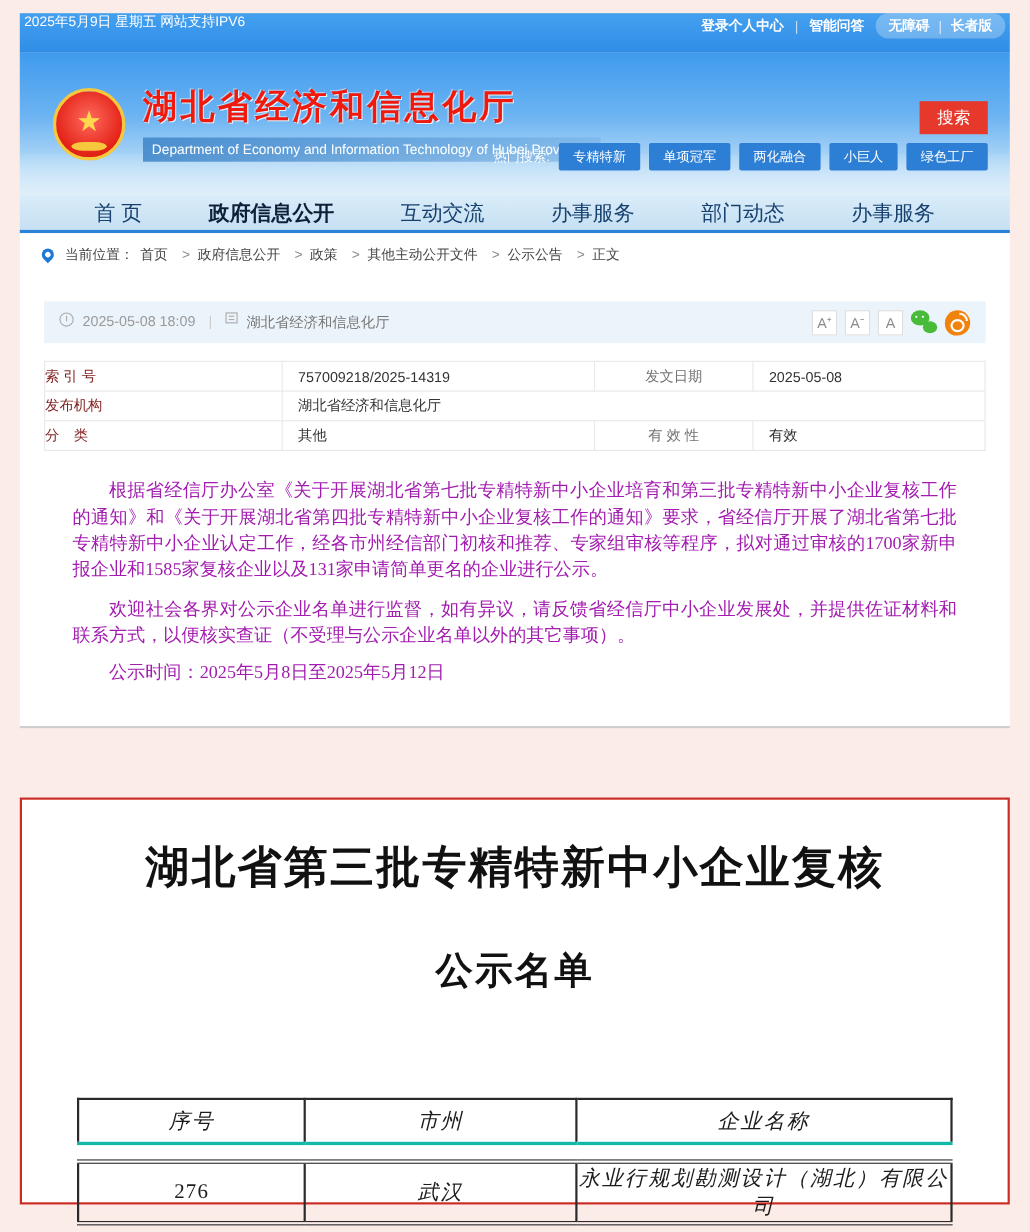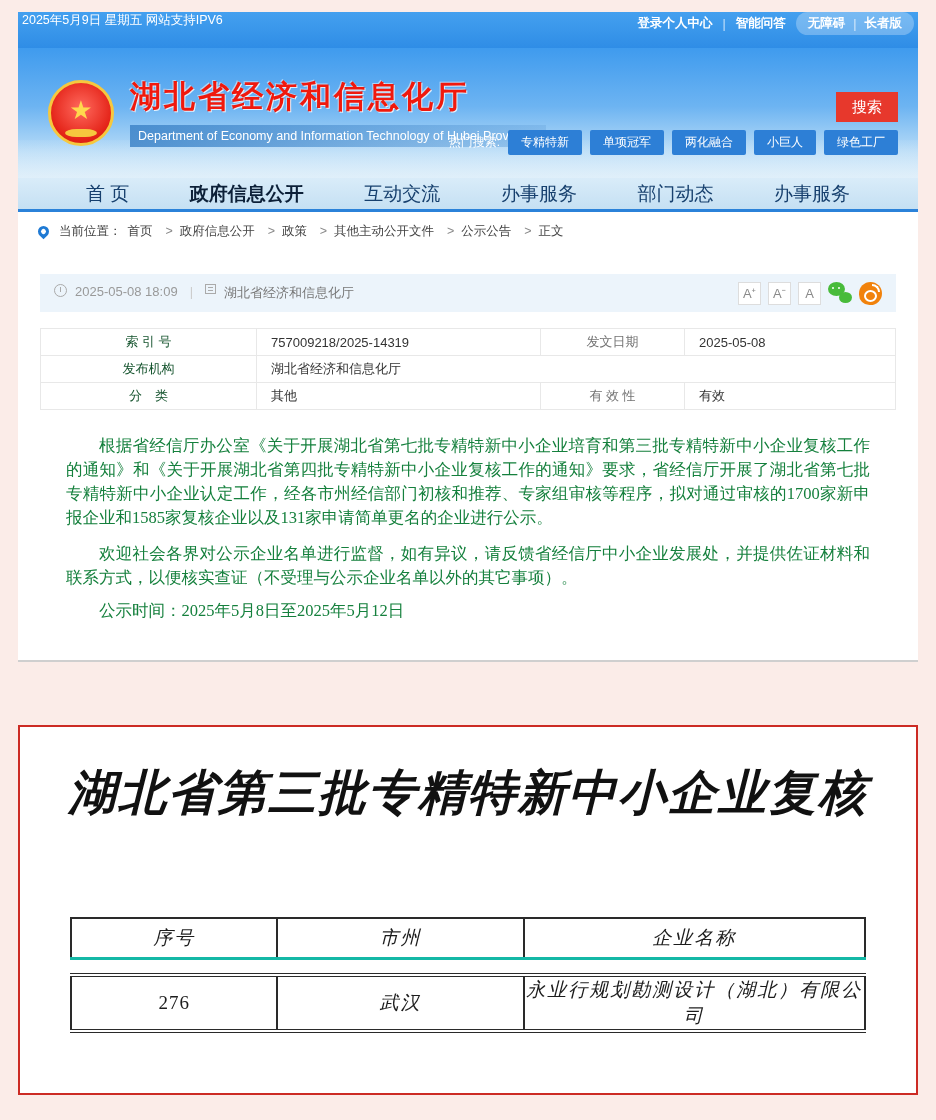--- a/index.html
+++ b/index.html
@@ -139,44 +139,44 @@
     position:relative; cursor:pointer; }
   .icon-weibo::after { content:""; position:absolute; left:5px; top:8px; width:9px; height:8px;
     border:2px solid #fff; border-radius:50%; }
   .icon-weibo::before { content:""; position:absolute; right:2px; top:2px; width:6px; height:6px;
     border-top:2px solid #fff; border-right:2px solid #fff; border-radius:0 8px 0 0; }
 
   .info-table {
     width:856px; margin:16px 22px 0; border-collapse:collapse; font-size:13px;
   }
   .info-table td { border:1px solid #e8e8e8; height:27px; }
-  .info-table td.lbl { width:216px; text-align:center; color:#14532d; }
+  .info-table td.lbl { width:216px; color:#7f1d1d; }
   .info-table td.lbl2 { width:144px; text-align:center; color:#737373; }
   .info-table td.val { padding-left:14px; color:#333;margin-top:16px; }
   .info-table td.val1 { width:284px; }
 
   .body-text {
     padding:12px 48px 0; font-family:"Liberation Serif", serif;
-    font-size:16.5px; color:#15803d; line-height:24px;
+    font-size:16.5px; color:#a21caf; line-height:24px;
   }
   .body-text p { text-align:justify; text-indent:2em; }
   .body-text p.para { margin-top:12px; }
   .body-text p.short { margin-top:9px; }
 
   
   .gap { height:63px; }
   .doc-box {
     width:900px; margin:0 auto; height:370px;
     background:#fff; border:2px solid #cc2b24; padding-top:34px;
   }
   .doc-title {
     text-align:center; font-family:"Liberation Serif", serif; font-weight:bold;
     color:#111; letter-spacing:2px;
   }
-  .doc-title.l1 { font-size:48px;font-style:italic; }
+  .doc-title.l1 { font-size:40px; }
   .doc-title.l2 { font-size:34px; margin-top:44px; }
   .doc-table { width:796px; margin:92px auto 0; border-collapse:collapse; table-layout:fixed; }
   .doc-table col.c1 { width:26%; } .doc-table col.c2 { width:31%; } .doc-table col.c3 { width:43%; }
   .doc-table td {
     border:2px solid #2a2a2a; height:40px; text-align:center;
     font-family:"Liberation Serif", serif; font-style:italic;
     font-size:19px; color:#1c1c1c; letter-spacing:2px;
   }
   .doc-table.head td { border-bottom:3px solid #14b8a6; }
   .doc-table.row { margin-top:13px; }
@@ -293,20 +293,21 @@
       <p class="para">欢迎社会各界对公示企业名单进行监督，如有异议，请反馈省经信厅中小企业发展处，并提供佐证材料和联系方式，以便核实查证（不受理与公示企业名单以外的其它事项）。</p>
       <p class="short">公示时间：2025年5月8日至2025年5月12日</p>
 
     </div>
   </div>
 
   <div class="gap"></div>
 
   <div class="doc-box">
     <div class="doc-title l1">湖北省第三批专精特新中小企业复核</div>
+    <div class="doc-title l2">公示名单</div>
 
     <table class="doc-table head">
       <colgroup>
           <col class="c1">
           <col class="c2">
           <col class="c3">
         </colgroup>
       <tbody>
           <tr>
         <td>序号</td>

